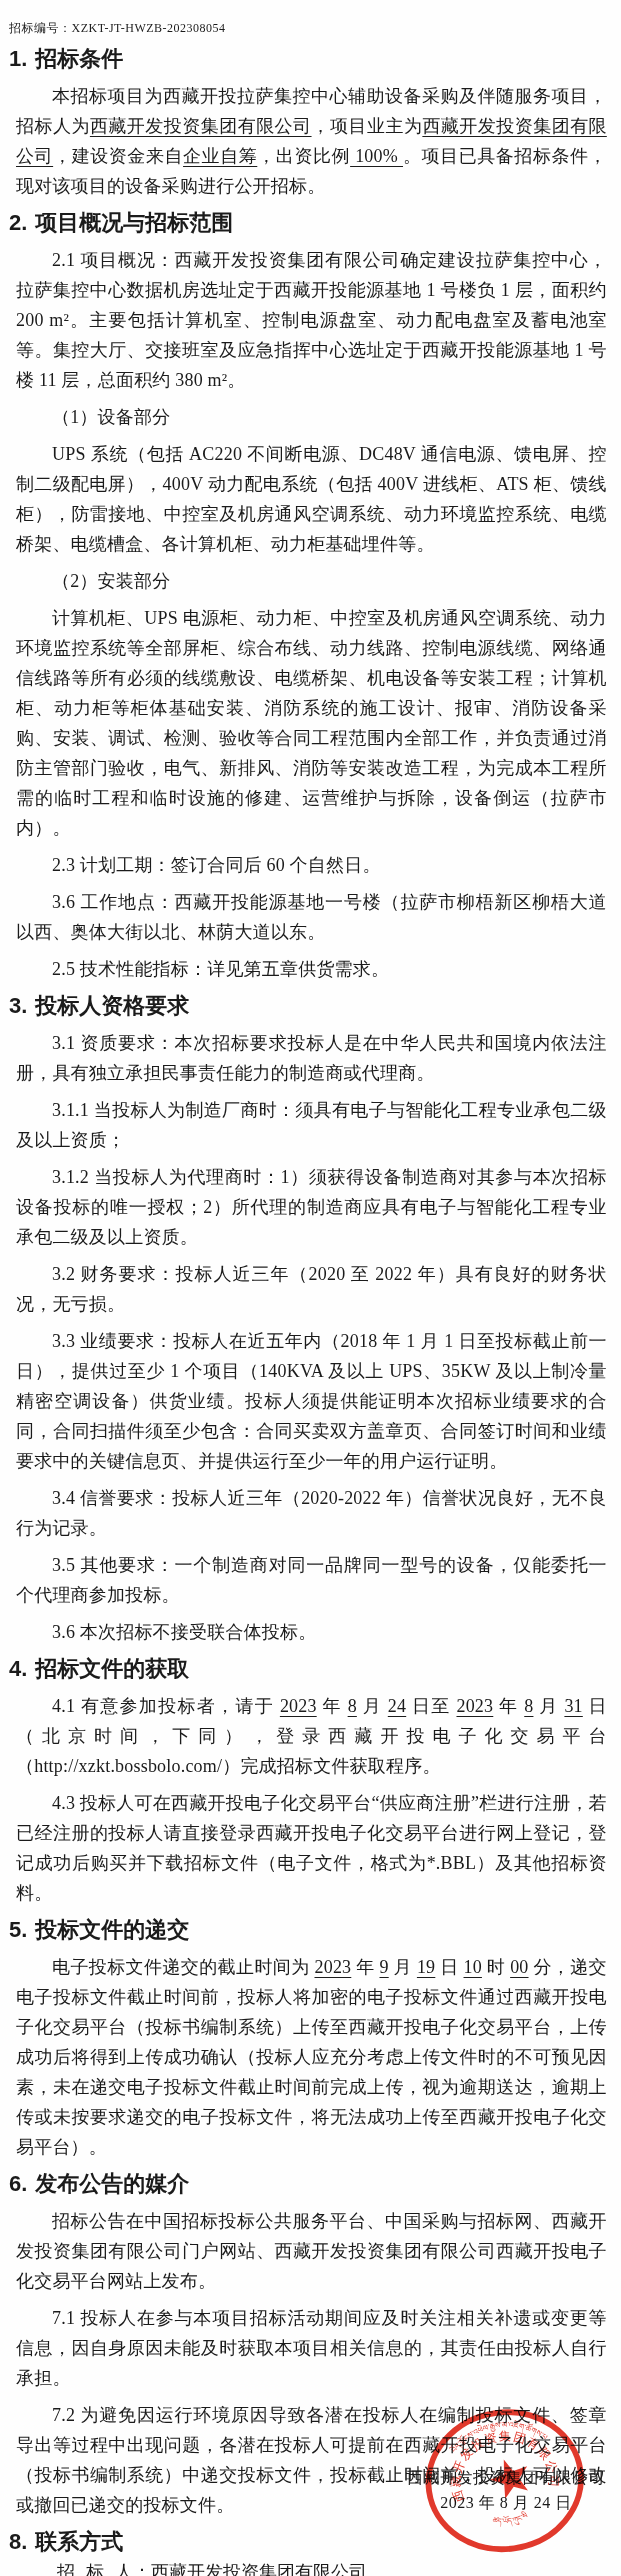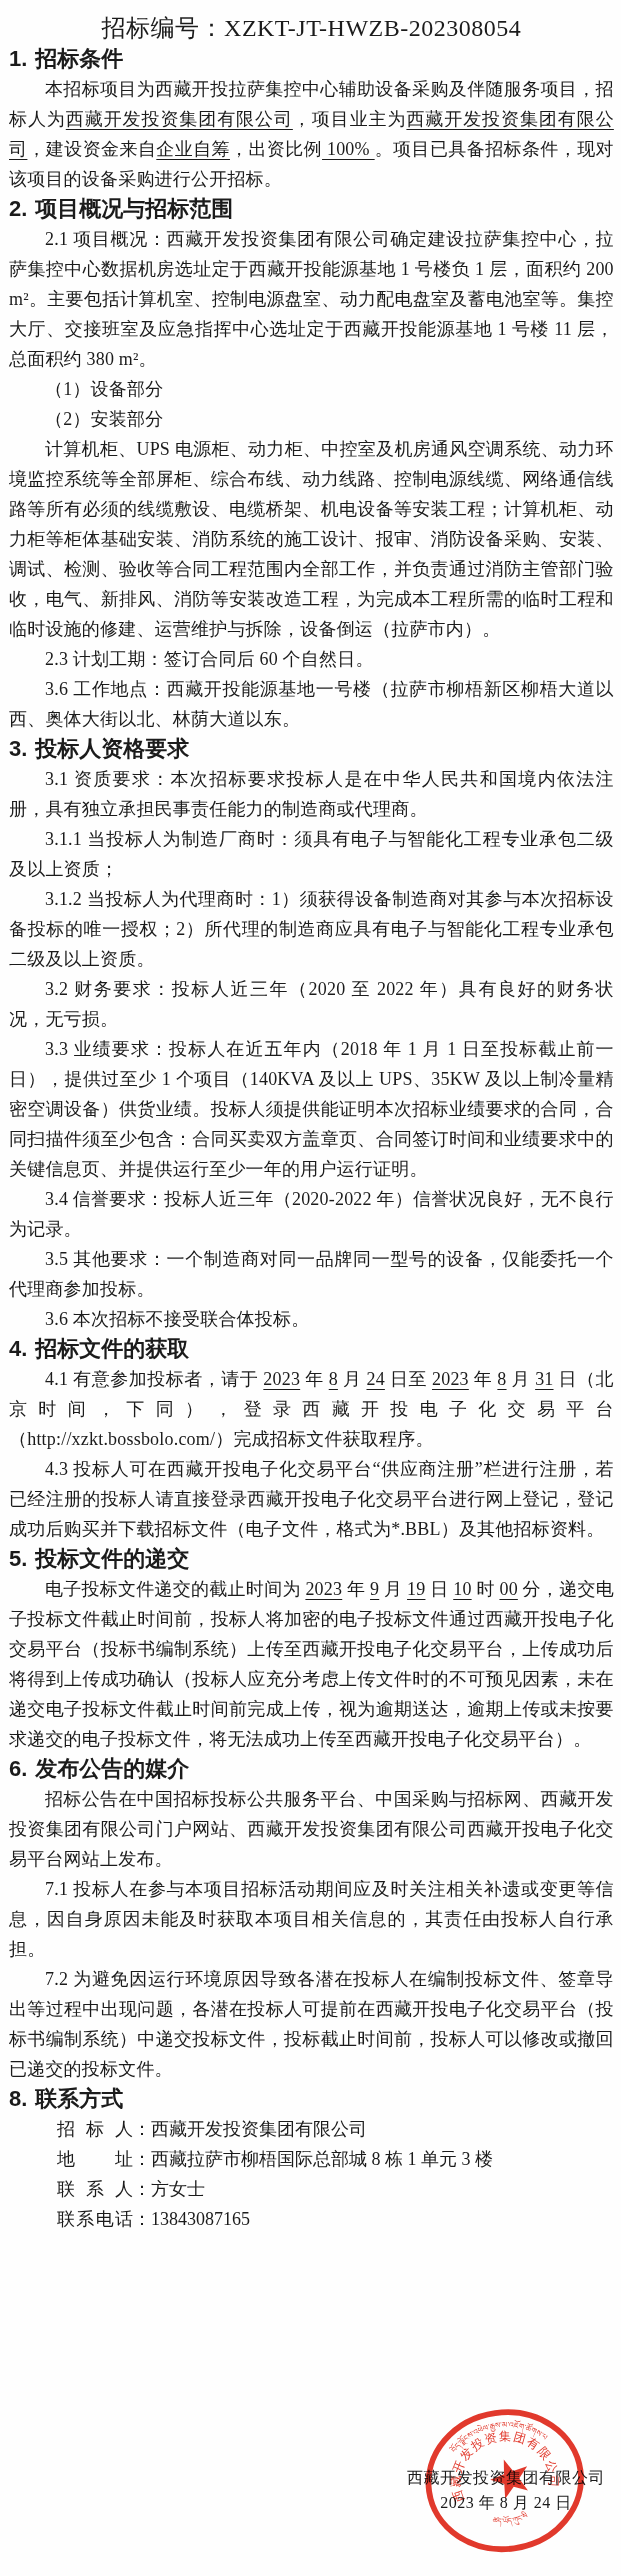--- a/index.html
+++ b/index.html
@@ -1,48 +1,50 @@
 <!DOCTYPE html>
 <html style="font-size:14.4px"><head>
 <meta charset="utf-8">
 <style>
   html,body{margin:0;padding:0}
   body{
     width:621px;height:2576px;background:#fefefe;color:#1b1b1b;position:relative;overflow:hidden;
     font-family:"Liberation Serif","DejaVu Serif",serif;
   }
   .doc{padding:12.6px 7.2px 0 9px;position:relative}
-  .title{font-size:24px;line-height:31px;text-align:center;letter-spacing:0.5px}
+  .title{font-size:12px;line-height:31px;text-align:left;letter-spacing:0.5px}
   .sec-h{font-family:"Liberation Sans","DejaVu Sans",sans-serif;font-weight:bold;font-size:22px;line-height:30px;margin:0}
   .sec-h .hnum{display:inline-block;margin-right:8px}
-  .para{margin:0;font-size:18px;line-height:30px;text-align:justify;text-indent:2em;letter-spacing:0.2px}
+  .para{margin:7px;font-size:18px;line-height:30px;text-align:justify;text-indent:2em;letter-spacing:0.2px}
   .u{text-decoration:underline;text-underline-offset:3.6px}
   .b{font-weight:normal;font-family:"Liberation Sans","DejaVu Sans",sans-serif}
   .contact{padding-left:48px;font-size:18px;line-height:30px}
   .c-row{white-space:nowrap}
   .c-label{display:inline-flex;justify-content:space-between;width:76px;vertical-align:baseline}
   .signature{position:absolute;right:16px;top:2465px;text-align:center;font-size:16px;line-height:25px;letter-spacing:0.5px}
   .seal{position:absolute;left:424px;top:2407px;width:162px;height:151px;transform:rotate(-8deg);
         mix-blend-mode:multiply;opacity:.92;pointer-events:none}
 </style>
 </head>
 <body>
 
 <div class="doc">
   <div class="title">招标编号：XZKT-JT-HWZB-202308054</div>
   <div>
       <div class="sec-h"><span class="hnum">1.</span><span>招标条件</span></div>
       <p class="para"><span>本招标项目为西藏开投拉萨集控中心辅助设备采购及伴随服务项目，招标人为</span><span class="u">西藏开发投资集团有限公司</span><span>，项目业主为</span><span class="u">西藏开发投资集团有限公司</span><span>，建设资金来自</span><span class="u">企业自筹</span><span>，出资比例</span><span class="u"> 100% </span><span>。项目已具备招标条件，现对该项目的设备采购进行公开招标。</span></p>
       <div class="sec-h"><span class="hnum">2.</span><span>项目概况与招标范围</span></div>
       <p class="para"><span>2.1 项目概况：西藏开发投资集团有限公司确定建设拉萨集控中心，拉萨集控中心数据机房选址定于西藏开投能源基地 1 号楼负 1 层，面积约 200 m²。主要包括计算机室、控制电源盘室、动力配电盘室及蓄电池室等。集控大厅、交接班室及应急指挥中心选址定于西藏开投能源基地 1 号楼 11 层，总面积约 380 m²。</span></p>
       <p class="para"><span>（1）设备部分</span></p>
+      <p class="para"><span>UPS 系统（包括 AC220 不间断电源、DC48V 通信电源、馈电屏、控制二级配电屏），400V 动力配电系统（包括 400V 进线柜、ATS 柜、馈线柜），防雷接地、中控室及机房通风空调系统、动力环境监控系统、电缆桥架、电缆槽盒、各计算机柜、动力柜基础埋件等。</span></p>
       <p class="para"><span>（2）安装部分</span></p>
       <p class="para"><span>计算机柜、UPS 电源柜、动力柜、中控室及机房通风空调系统、动力环境监控系统等全部屏柜、综合布线、动力线路、控制电源线缆、网络通信线路等所有必须的线缆敷设、电缆桥架、机电设备等安装工程；计算机柜、动力柜等柜体基础安装、消防系统的施工设计、报审、消防设备采购、安装、调试、检测、验收等合同工程范围内全部工作，并负责通过消防主管部门验收，电气、新排风、消防等安装改造工程，为完成本工程所需的临时工程和临时设施的修建、运营维护与拆除，设备倒运（拉萨市内）。</span></p>
       <p class="para"><span>2.3 计划工期：签订合同后 60 个自然日。</span></p>
       <p class="para"><span>3.6 工作地点：西藏开投能源基地一号楼（拉萨市柳梧新区柳梧大道以西、奥体大街以北、林荫大道以东。</span></p>
+      <p class="para"><span>2.5 技术性能指标：详见第五章供货需求。</span></p>
       <div class="sec-h"><span class="hnum">3.</span><span>投标人资格要求</span></div>
       <p class="para"><span>3.1 资质要求：本次招标要求投标人是在中华人民共和国境内依法注册，具有独立承担民事责任能力的制造商或代理商。</span></p>
       <p class="para"><span>3.1.1 当投标人为制造厂商时：须具有电子与智能化工程专业承包二级及以上资质；</span></p>
       <p class="para"><span>3.1.2 当投标人为代理商时：1）须获得设备制造商对其参与本次招标设备投标的唯一授权；2）所代理的制造商应具有电子与智能化工程专业承包二级及以上资质。</span></p>
       <p class="para"><span>3.2 财务要求：投标人近三年（2020 至 2022 年）具有良好的财务状况，无亏损。</span></p>
       <p class="para"><span>3.3 业绩要求：投标人在近五年内（2018 年 1 月 1 日至投标截止前一日），提供过至少 1 个项目（140KVA 及以上 UPS、35KW 及以上制冷量精密空调设备）供货业绩。投标人须提供能证明本次招标业绩要求的合同，合同扫描件须至少包含：合同买卖双方盖章页、合同签订时间和业绩要求中的关键信息页、</span><span class=" b">并提供运行至少一年的用户运行证明。</span></p>
       <p class="para"><span>3.4 信誉要求：投标人近三年（2020-2022 年）信誉状况良好，无不良行为记录。</span></p>
       <p class="para"><span>3.5 其他要求：一个制造商对同一品牌同一型号的设备，仅能委托一个代理商参加投标。</span></p>
       <p class="para"><span>3.6 本次招标不接受联合体投标。</span></p>
       <div class="sec-h"><span class="hnum">4.</span><span>招标文件的获取</span></div>

